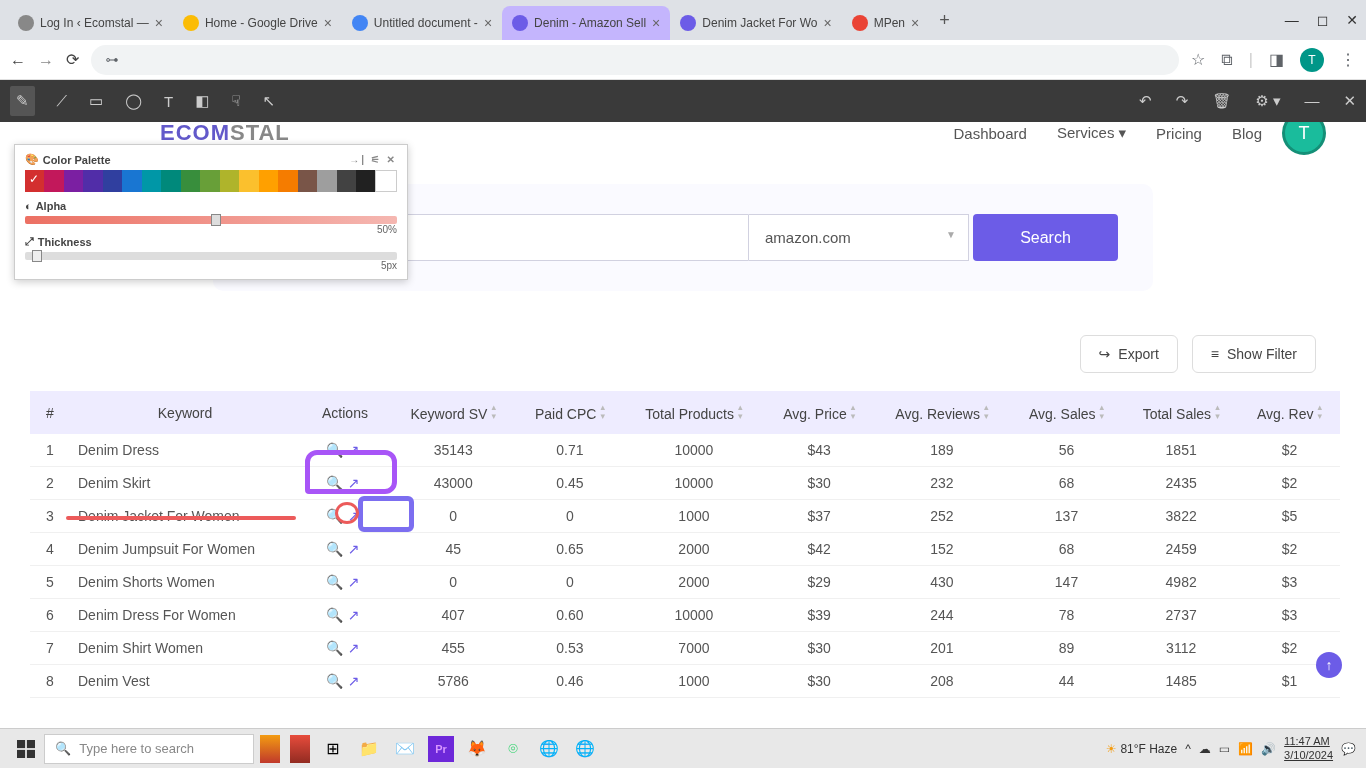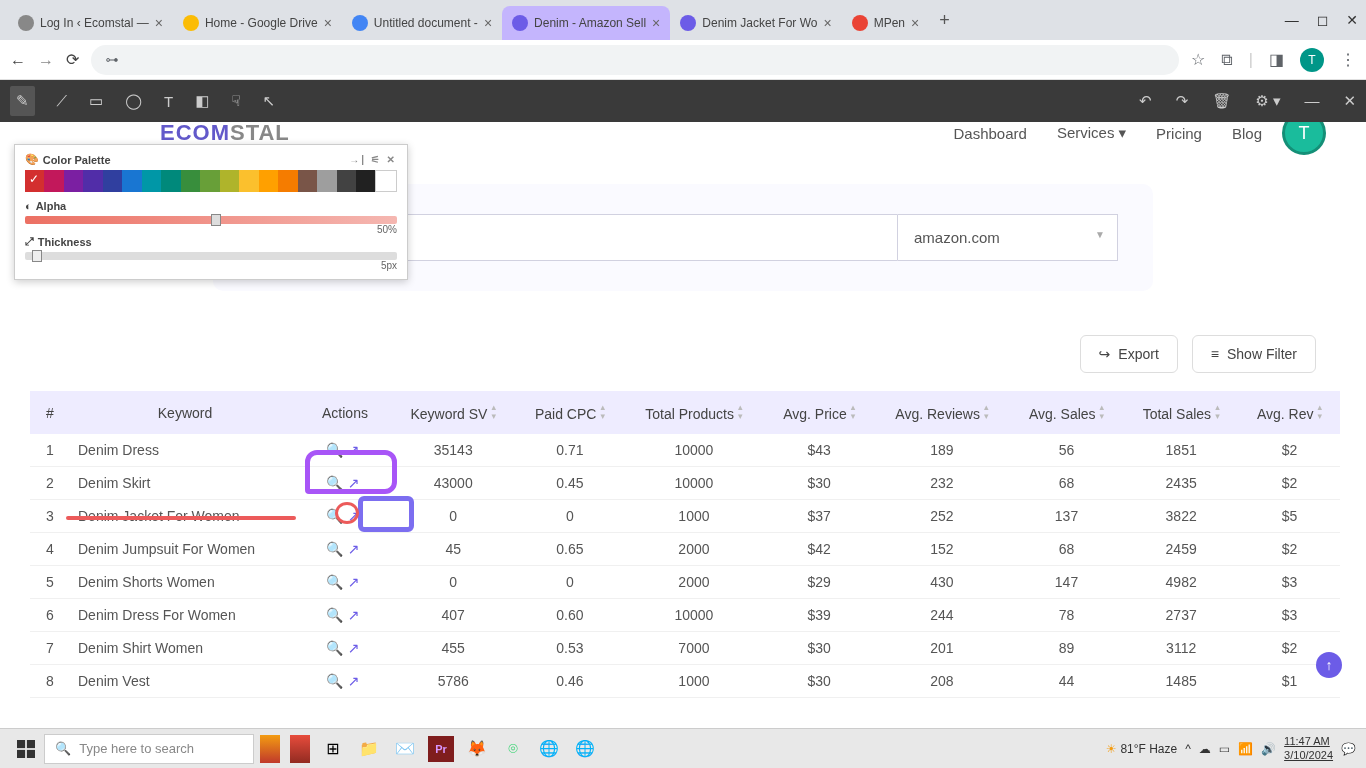--- a/index.html
+++ b/index.html
@@ -224,20 +224,21 @@
         <span>Pricing</span>
         <span>Blog</span>
       </div>
     <div class="avatar-big">T</div>
   </div>
 
   <div class="search-card">
     <div class="search-row">
       <input class="kw-input" value="denim" style="">
       <div class="marketplace">amazon.com</div>
+      <button class="search-btn">Search</button>
     </div>
   </div>
 
   <div class="actions-row">
     <button class="pill-btn">
         <span>↪</span>
         <span>Export</span>
       </button>
     <button class="pill-btn">
         <span>≡</span>
@@ -390,21 +391,21 @@
   </div>
   <div class="searchbox-tb">
     <span>🔍</span>
     <span>Type here to search</span>
   </div>
   <div class="tb-icon" style="background:linear-gradient(#f39c12,#c0392b);width:20px;height:28px"></div>
   <div class="tb-icon" style="background:linear-gradient(#e74c3c,#922b21);width:20px;height:28px"></div>
   <div class="tb-icon">⊞</div>
   <div class="tb-icon">📁</div>
   <div class="tb-icon">✉️</div>
-  <div class="tb-icon" style="background:#7f1d1d;color:#d896ff;font-size:11px;font-weight:bold">Pr</div>
+  <div class="tb-icon" style="background:#6d28d9;color:#d896ff;font-size:11px;font-weight:bold">Pr</div>
   <div class="tb-icon">🦊</div>
   <div class="tb-icon" style="color:#25d366">⌾</div>
   <div class="tb-icon">🌐</div>
   <div class="tb-icon">🌐</div>
   <div class="sys-tray">
     <div class="weather">
       <span style="color:#f39c12">☀</span>
         <span>81°F Haze</span>
     </div>
     <span>^</span>

